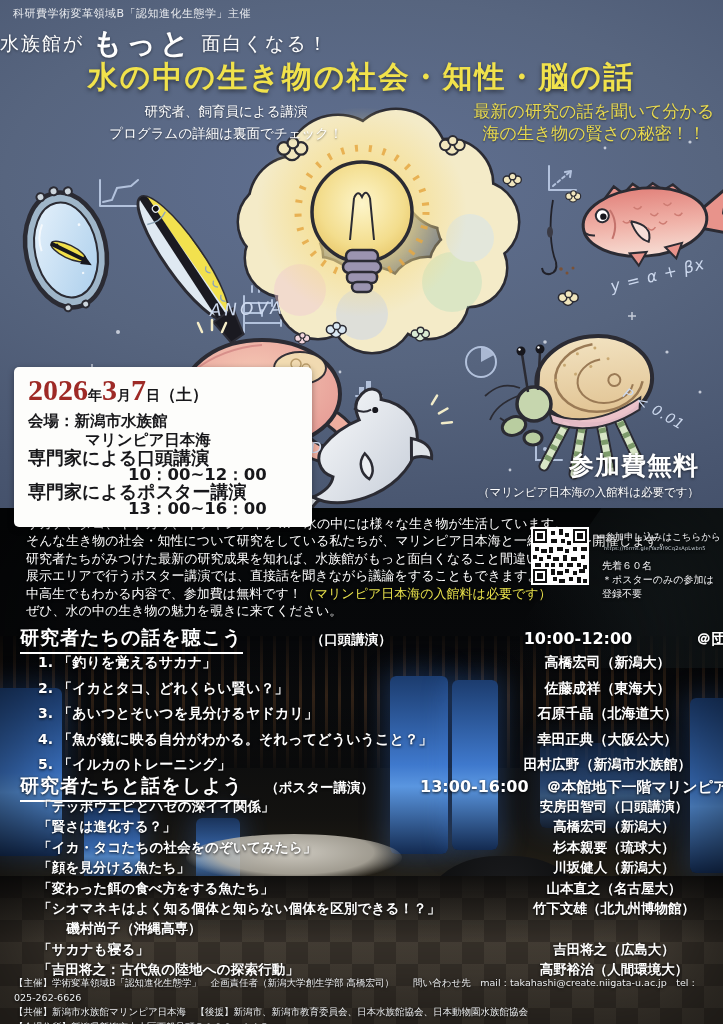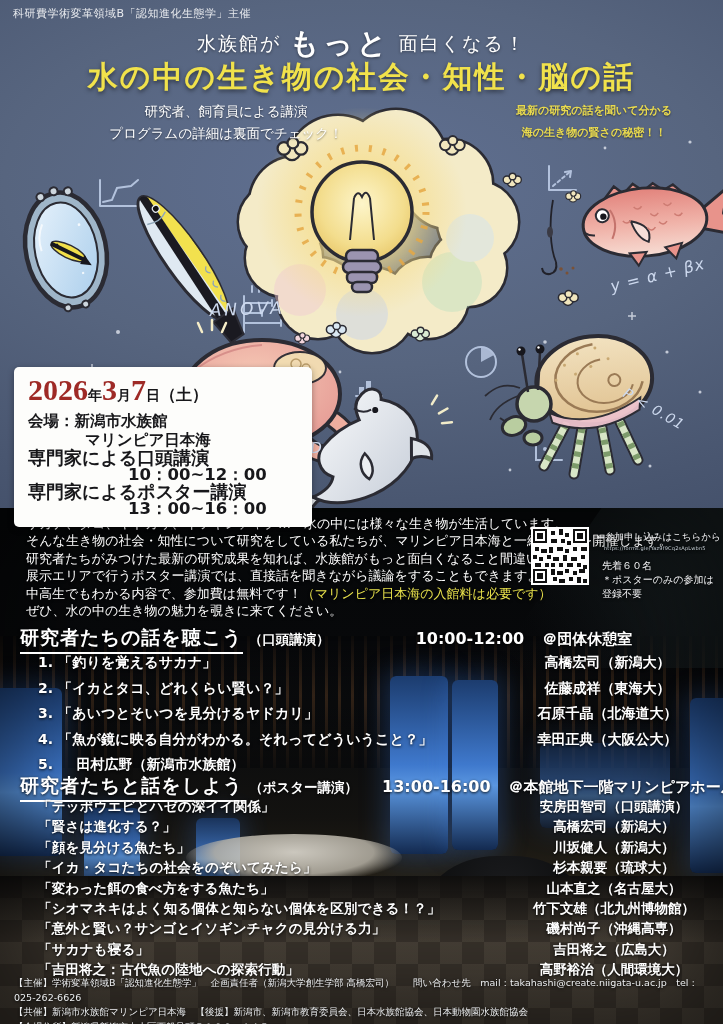--- a/index.html
+++ b/index.html
@@ -3,29 +3,29 @@
 <meta charset="utf-8">
 <style>
   html,body{margin:0;padding:0;background:#1a1c20;}
   .poster{position:relative;width:723px;height:1024px;overflow:hidden;
     font-family:"DejaVu Sans","Liberation Sans",sans-serif;color:#fff;}
   
   .hero{position:absolute;top:0;left:0;width:723px;height:508px;
     background:radial-gradient(ellipse 130% 95% at 50% 36%,#607092 0%,#57657f 38%,#495670 68%,#3c4862 100%);}
   .hero-svg{position:absolute;top:0;left:0;}
   .organizer{position:absolute;top:6px;left:13px;font-size:11px;color:#e9ebef;letter-spacing:.5px;z-index:6;}
-  .subtitle{position:absolute;top:24px;left:0;width:723px;text-align:center;color:#fff;z-index:6;
+  .subtitle{position:absolute;top:24px;left:0;width:723px;text-align:left;color:#fff;z-index:6;
     font-size:19px;letter-spacing:2px;text-shadow:0 1px 3px rgba(0,0,0,.45);}
   .subtitle .emph{font-size:29px;font-weight:bold;letter-spacing:4px;vertical-align:-3px;}
   .main-title{position:absolute;top:57px;left:0;width:723px;text-align:center;z-index:6;
     font-size:30px;font-weight:bold;color:#f1e24b;letter-spacing:2px;text-shadow:0 2px 4px rgba(0,0,0,.5);}
   .tag-left{position:absolute;top:100px;left:66px;width:320px;text-align:center;z-index:6;
     font-size:13.5px;line-height:22px;color:#fff;text-shadow:0 1px 2px rgba(0,0,0,.5);}
   .tag-right{position:absolute;top:100px;left:468px;width:252px;text-align:center;z-index:6;
-    font-size:11px;line-height:22px;color:#e9da4e;text-shadow:0 1px 2px rgba(0,0,0,.5);font-weight:bold;}
+    font-size:17px;line-height:22px;color:#e9da4e;text-shadow:0 1px 2px rgba(0,0,0,.5);}
   .date-box{position:absolute;top:367px;left:14px;width:272px;z-index:6;background:#fdfdfb;
     border-radius:5px;padding:7px 12px 9px 14px;color:#17171a;box-shadow:0 2px 6px rgba(0,0,0,.35);}
   .date-line{line-height:32px;white-space:nowrap;font-family:Liberation Serif, serif;}
   .date-line .num{font-size:30px;font-weight:bold;color:#9e2a26;}
   .date-line .unit{font-size:14px;font-weight:bold;color:#17171a;}
   .date-line .wk{font-size:16px;font-weight:bold;color:#17171a;}
   .venue{font-size:15.5px;font-weight:bold;line-height:19px;}
   .venue2{padding-left:57px;}
   .slot-label{font-size:18px;font-weight:bold;line-height:16px;}
   .slot-time{font-size:16.5px;font-weight:bold;line-height:18px;padding-left:100px;white-space:nowrap;}
@@ -57,25 +57,25 @@
   .ph-text{position:absolute;z-index:5;text-shadow:0 1px 3px rgba(0,0,0,.9);}
   .intro{top:7px;left:26px;width:650px;font-size:13px;line-height:17.4px;color:#fff;}
   .intro .hl{color:#e9e24c;}
   .qr-wrap{top:19px;left:531px;width:58px;height:58px;}
   .qr-label{top:23px;left:597px;font-size:9.5px;color:#f2f3f5;}
   .qr-url{top:37px;left:604px;font-size:5px;color:#c9d2da;letter-spacing:.2px;}
   .qr-cap{top:51px;left:602px;font-size:10px;color:#f2f3f5;}
   .qr-note{top:65px;left:602px;font-size:10px;color:#f2f3f5;}
   .sec-head{left:20px;width:690px;display:flex;align-items:baseline;white-space:nowrap;}
   .sec-head .t{font-size:19px;font-weight:bold;border-bottom:2px solid #fff;padding-bottom:1px;letter-spacing:1px;}
-  .sec-head .k{font-size:13.5px;font-weight:bold;margin-left:6px;}
+  .sec-head .k{font-size:13.5px;font-weight:bold;margin-left:22px;}
   .sec-head .time{font-size:16px;font-weight:bold;}
   .sec-head .place{font-size:15px;font-weight:bold;margin-left:18px;}
   .sec1 .time{margin-left:86px;}
-  .sec2 .time{margin-left:24px;}
+  .sec2 .time{margin-left:46px;}
   .talks{left:38px;width:672px;}
   .talk-row{display:flex;align-items:baseline;}
   .talk-row .num{width:20px;flex-shrink:0;font-size:14px;font-weight:600;}
   .talk-row .ttl{flex:1;font-size:14px;font-weight:600;letter-spacing:.2px;}
   .talk-row .spk{width:205px;flex-shrink:0;font-size:14px;font-weight:600;text-align:center;}
   .oral .talk-row{height:25.6px;}
   .post .talk-row{height:20.4px;}
   .post .talk-row .ttl{font-size:13.5px;}
   .post .talk-row .spk{width:192px;font-size:13.5px;}
   .footer{top:468px;left:14px;width:700px;font-size:9.5px;line-height:14.6px;color:#eceef0;}
@@ -403,20 +403,24 @@
         <span class="num">2026</span><span class="unit">年</span><span class="num">3</span><span class="unit">月</span><span class="num">7</span><span class="unit">日</span><span class="wk">（土）</span>
       </div>
       <div class="venue"><span>会場：</span><span>新潟市水族館</span></div>
       <div class="venue venue2">マリンピア日本海</div>
       <div class="slot-label">専門家による口頭講演</div>
       <div class="slot-time">10：00~12：00</div>
       <div class="slot-label">専門家によるポスター講演</div>
       <div class="slot-time">13：00~16：00</div>
     </div>
 
+    <div class="fee">
+      <div class="fee-main">参加費無料</div>
+      <div class="fee-note">（マリンピア日本海の入館料は必要です）</div>
+    </div>
   </section>
 
   <section class="photo">
     <div class="ph-slats"></div>
     <div class="tank" style="left:-12px;top:180px;width:74px;height:168px;"></div>
     <div class="tank" style="left:390px;top:168px;width:58px;height:178px;"></div>
     <div class="tank" style="left:452px;top:172px;width:46px;height:170px;"></div>
     <div class="tank" style="left:690px;top:190px;width:40px;height:175px;"></div>
     <div class="tank" style="left:540px;top:235px;width:130px;height:85px;opacity:.5;"></div>
     <div class="tank" style="left:84px;top:300px;width:56px;height:78px;opacity:.85;"></div>
@@ -495,21 +499,21 @@
           <rect x="3" y="3" width="3" height="3"></rect>
           <rect x="23" y="3" width="3" height="3"></rect>
           <rect x="3" y="23" width="3" height="3"></rect>
         </g>
     </svg>
     <div class="ph-text qr-label">←参加申し込みはこちらから</div>
     <div class="ph-text qr-url">https://forms.gle/Yaz9f9Cq2sApLwbn5</div>
     <div class="ph-text qr-cap">先着６０名</div>
     <div class="ph-text qr-note">＊ポスターのみの参加は登録不要</div>
 
-    <div class="ph-text sec-head sec1" style="top:117px;">
+    <div class="ph-text sec-head sec1" style="top:117px;gap:46px;">
       <span class="t">研究者たちの話を聴こう</span>
       <span class="k">（口頭講演）</span>
       <span class="time">10:00-12:00</span>
       <span class="place">＠団体休憩室</span>
     </div>
     <div class="ph-text talks oral" style="top:146px;">
 
         <div class="talk-row">
           <span class="num">1.</span>
           <span class="ttl">「釣りを覚えるサカナ」</span>
@@ -529,20 +533,21 @@
         </div>
 
         <div class="talk-row">
           <span class="num">4.</span>
           <span class="ttl">「魚が鏡に映る自分がわかる。それってどういうこと？」</span>
           <span class="spk">幸田正典（大阪公大）</span>
         </div>
 
         <div class="talk-row">
           <span class="num">5.</span>
+          <span class="ttl">「イルカのトレーニング」</span>
           <span class="spk">田村広野（新潟市水族館）</span>
         </div>
       </div>
 
     <div class="ph-text sec-head sec2" style="top:265px;">
       <span class="t">研究者たちと話をしよう</span>
       <span class="k">（ポスター講演）</span>
       <span class="time">13:00-16:00</span>
       <span class="place">＠本館地下一階マリンピアホール</span>
     </div>
@@ -552,41 +557,40 @@
           <span class="ttl">「テッポウエビとハゼの深イイ関係」</span>
           <span class="spk">安房田智司（口頭講演）</span>
         </div>
 
         <div class="talk-row">
           <span class="ttl">「賢さは進化する？」</span>
           <span class="spk">高橋宏司（新潟大）</span>
         </div>
 
         <div class="talk-row">
+          <span class="ttl">「イカ・タコたちの社会をのぞいてみたら」</span>
+          <span class="spk">杉本親要（琉球大）</span>
+        </div>
+
+        <div class="talk-row">
           <span class="ttl">「顔を見分ける魚たち」</span>
           <span class="spk">川坂健人（新潟大）</span>
         </div>
 
         <div class="talk-row">
-          <span class="ttl">「イカ・タコたちの社会をのぞいてみたら」</span>
-          <span class="spk">杉本親要（琉球大）</span>
-        </div>
-
-        <div class="talk-row">
           <span class="ttl">「変わった餌の食べ方をする魚たち」</span>
           <span class="spk">山本直之（名古屋大）</span>
         </div>
 
         <div class="talk-row">
           <span class="ttl">「シオマネキはよく知る個体と知らない個体を区別できる！？」</span>
           <span class="spk">竹下文雄（北九州博物館）</span>
         </div>
 
         <div class="talk-row">
-          <span class="ttl">「意外と賢い？サンゴとイソギンチャクの見分ける力」</span>
           <span class="spk">磯村尚子（沖縄高専）</span>
         </div>
 
         <div class="talk-row">
           <span class="ttl">「サカナも寝る」</span>
           <span class="spk">吉田将之（広島大）</span>
         </div>
 
         <div class="talk-row">
           <span class="ttl">「吉田将之：古代魚の陸地への探索行動」</span>

